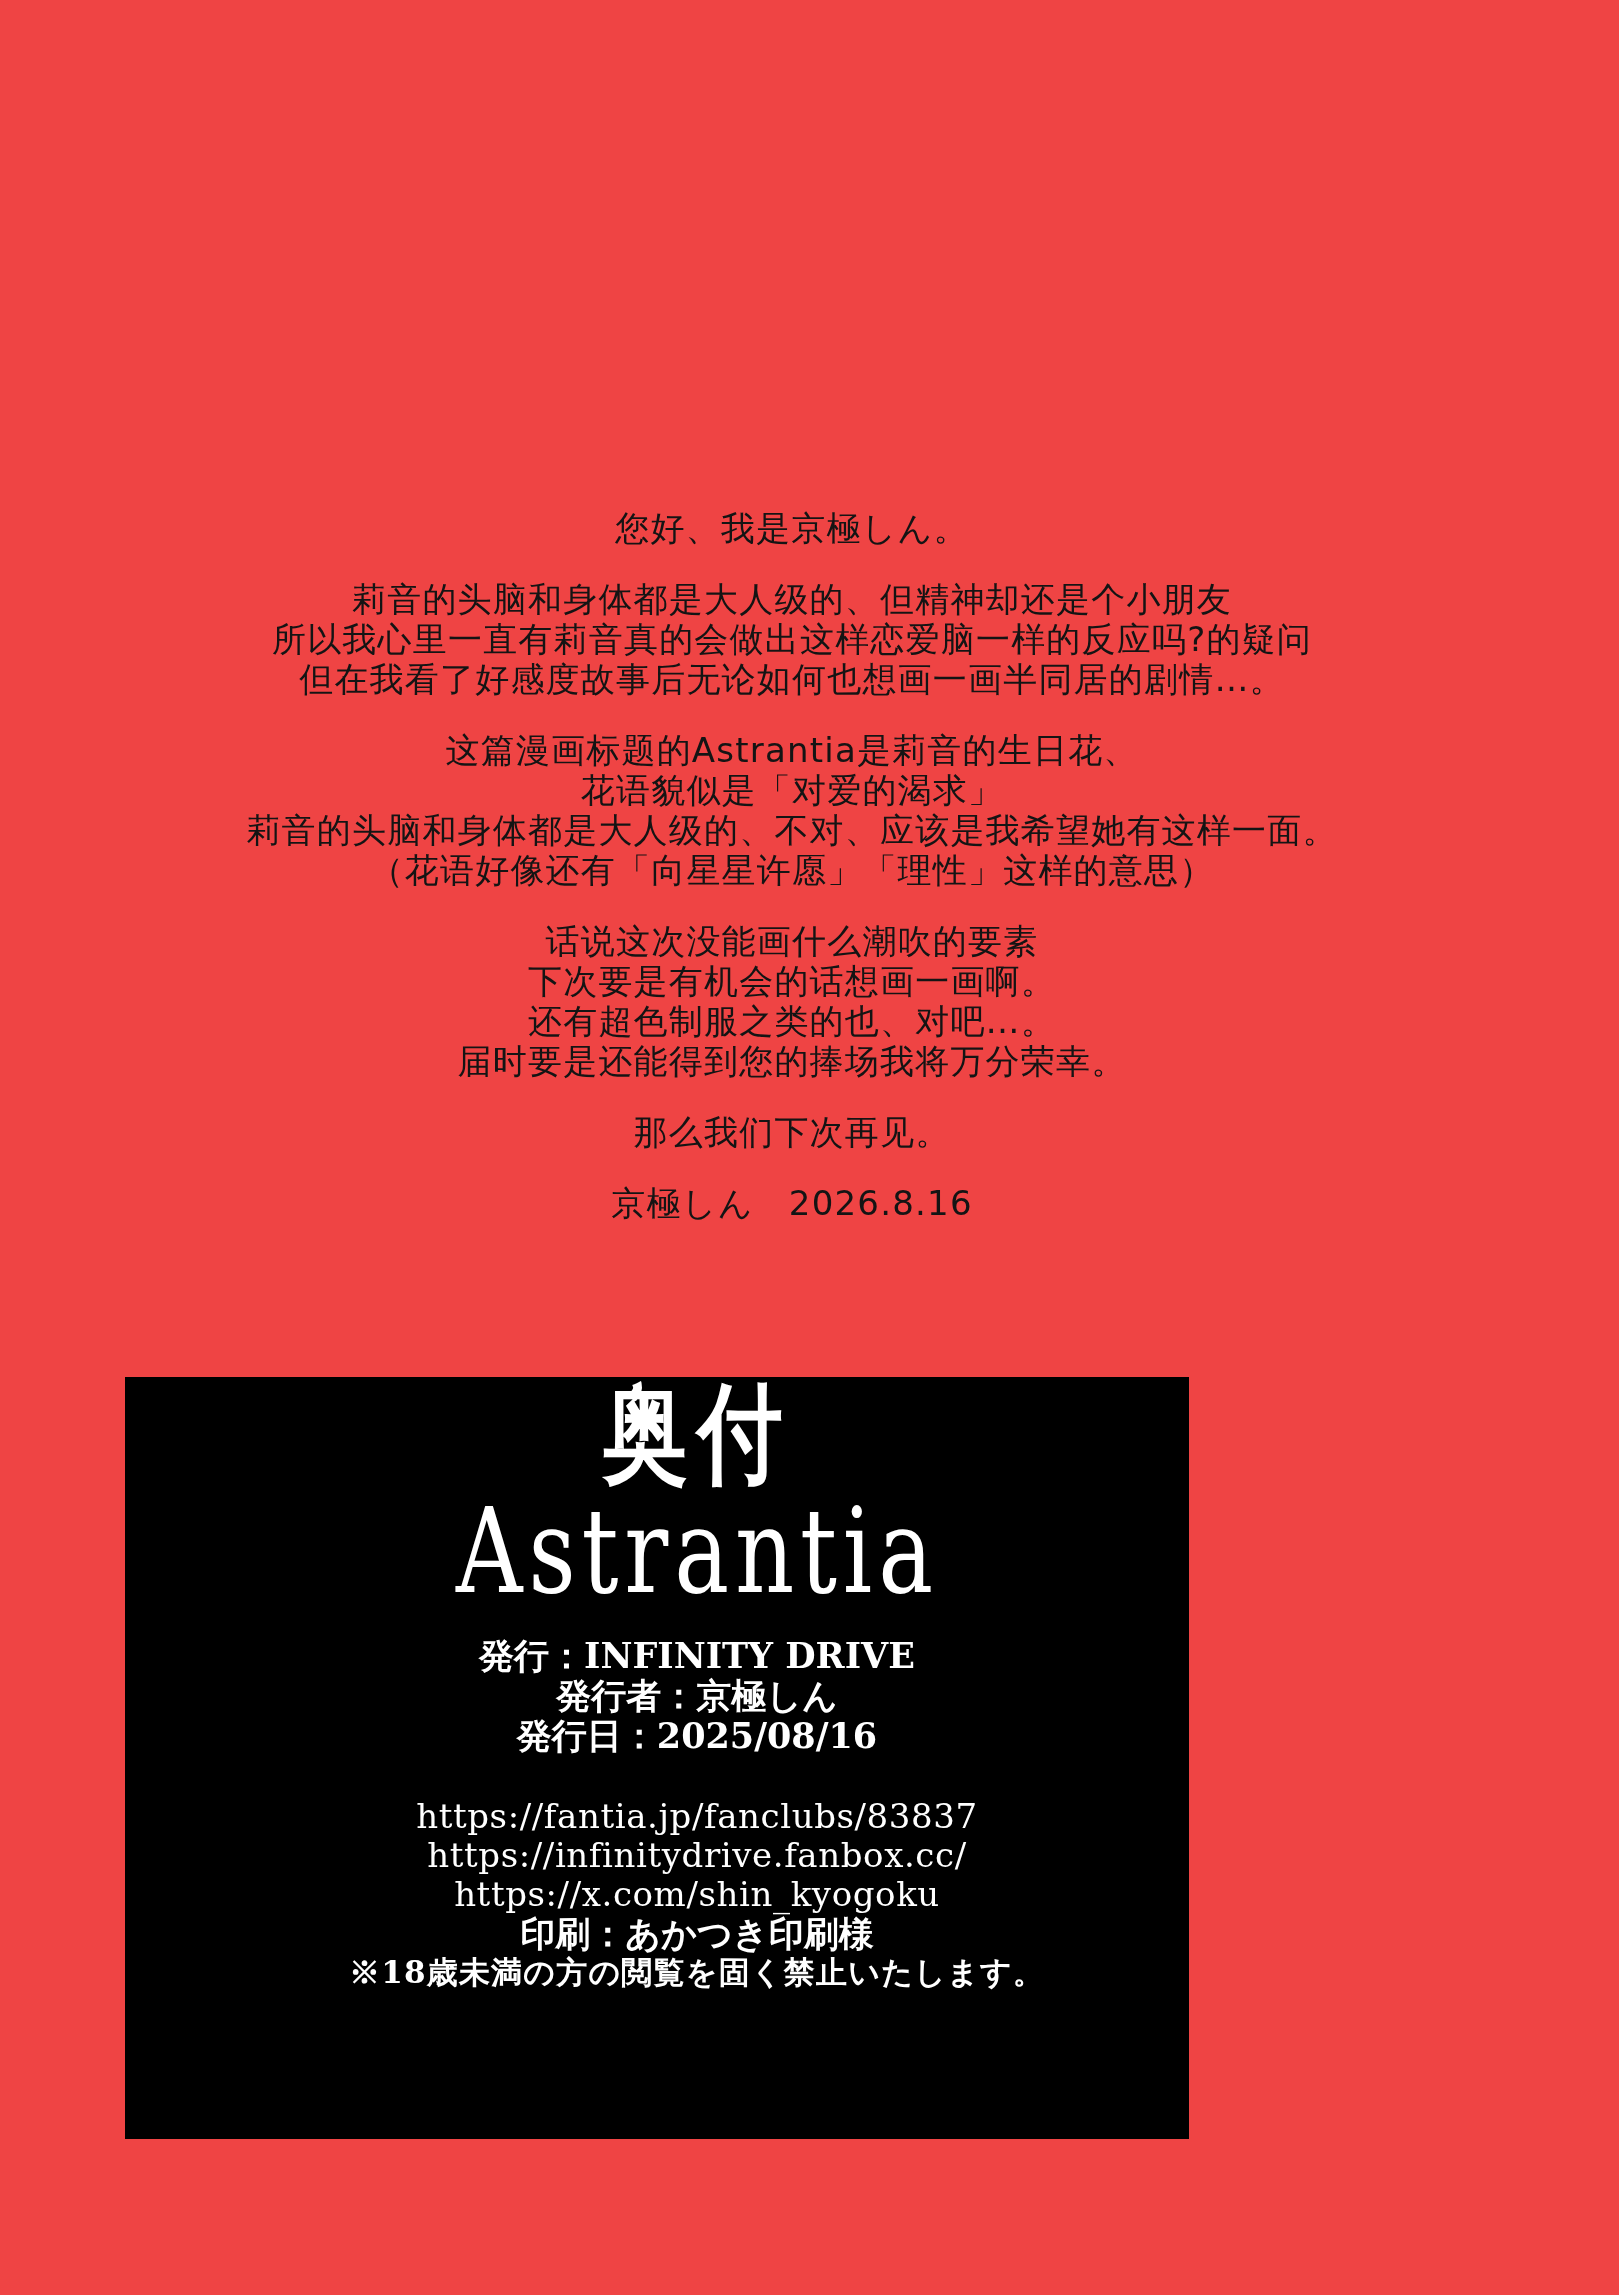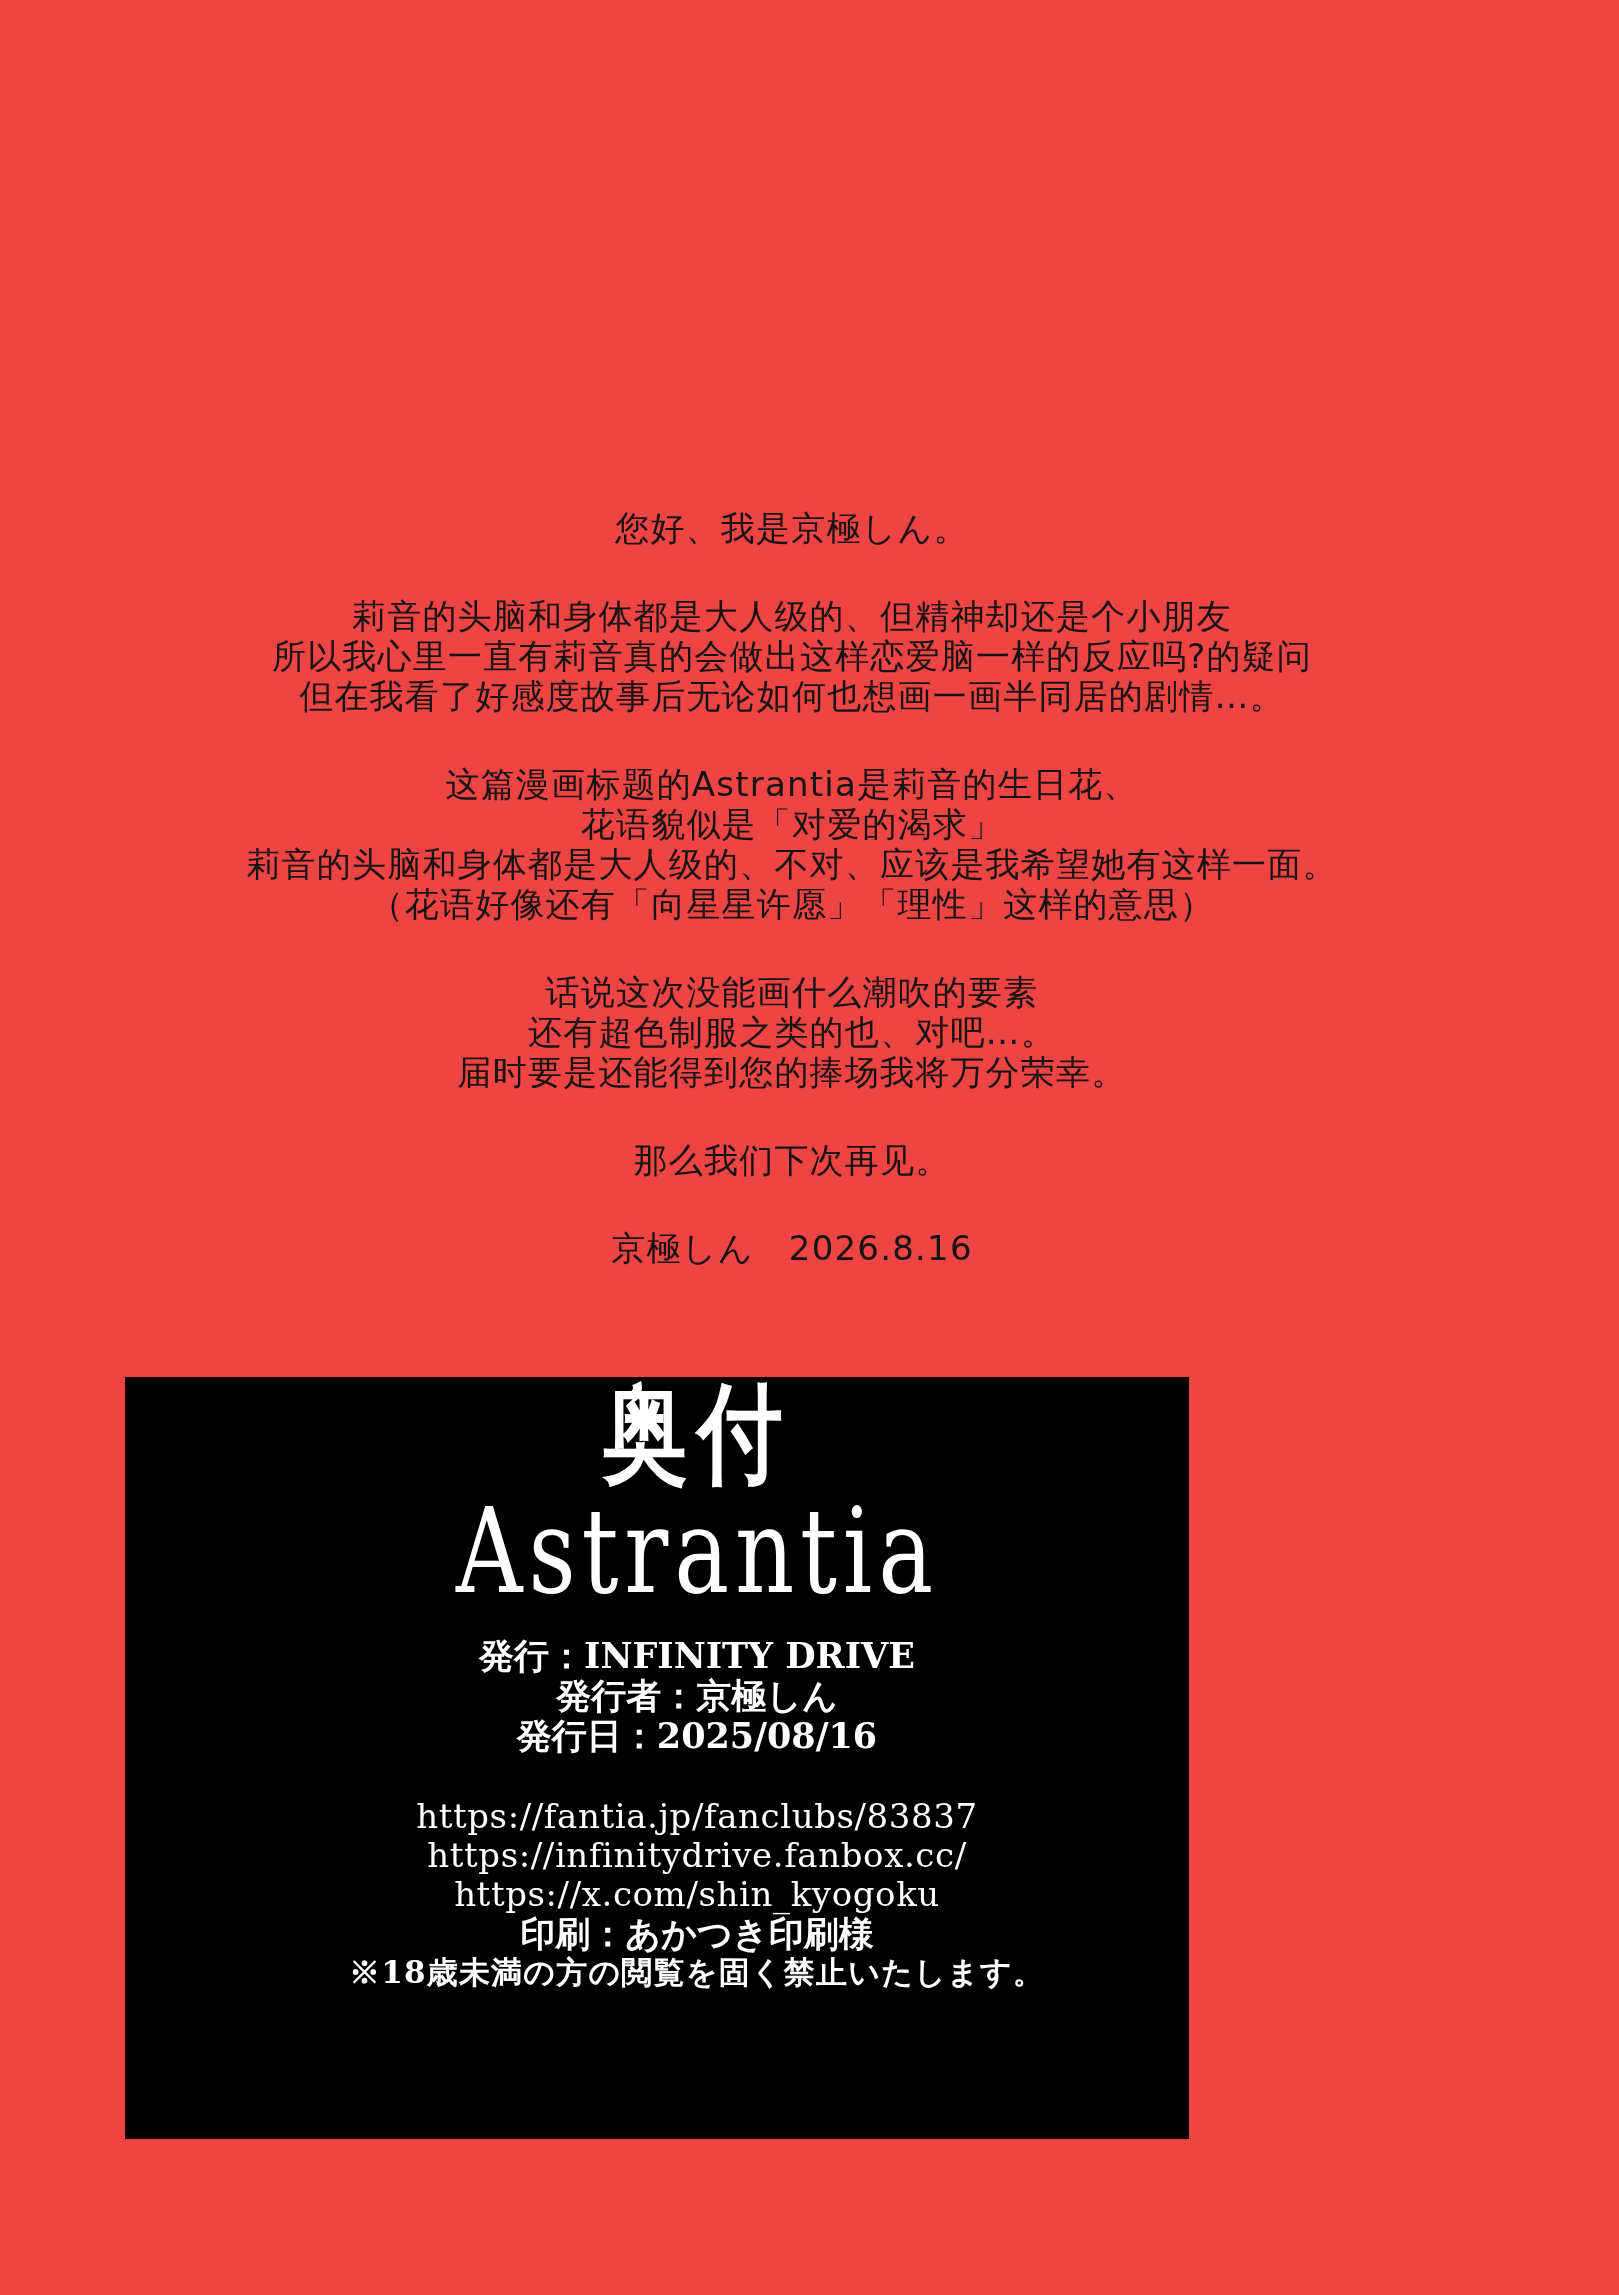--- a/index.html
+++ b/index.html
@@ -30,21 +30,21 @@
     font-size: 34px;
     line-height: 40px;
     letter-spacing: 1.2px;
     color: #141414;
   }
   .afterword p {
     margin: 0;
     white-space: nowrap;
   }
   .afterword .block {
-    margin-top: 48px;        
+    margin-top: 31px;        
   }
   
   .colophon {
     position: absolute;
     left: 125px;
     top: 1377px;
     width: 1064px;
     height: 762px;
     box-sizing: border-box;
     background: #000000;
@@ -123,20 +123,21 @@
 
     <div class="block">
       <p>这篇漫画标题的Astrantia是莉音的生日花、</p>
       <p>花语貌似是「对爱的渴求」</p>
       <p>莉音的头脑和身体都是大人级的、不对、应该是我希望她有这样一面。</p>
       <p>（花语好像还有「向星星许愿」「理性」这样的意思）</p>
     </div>
 
     <div class="block">
       <p>话说这次没能画什么潮吹的要素</p>
+      <p>下次要是有机会的话想画一画啊。</p>
       <p>还有超色制服之类的也、对吧…。</p>
       <p>届时要是还能得到您的捧场我将万分荣幸。</p>
     </div>
 
     <div class="block">
       <p>那么我们下次再见。</p>
     </div>
 
     <div class="block">
       <p>京極しん　2026.8.16</p>

